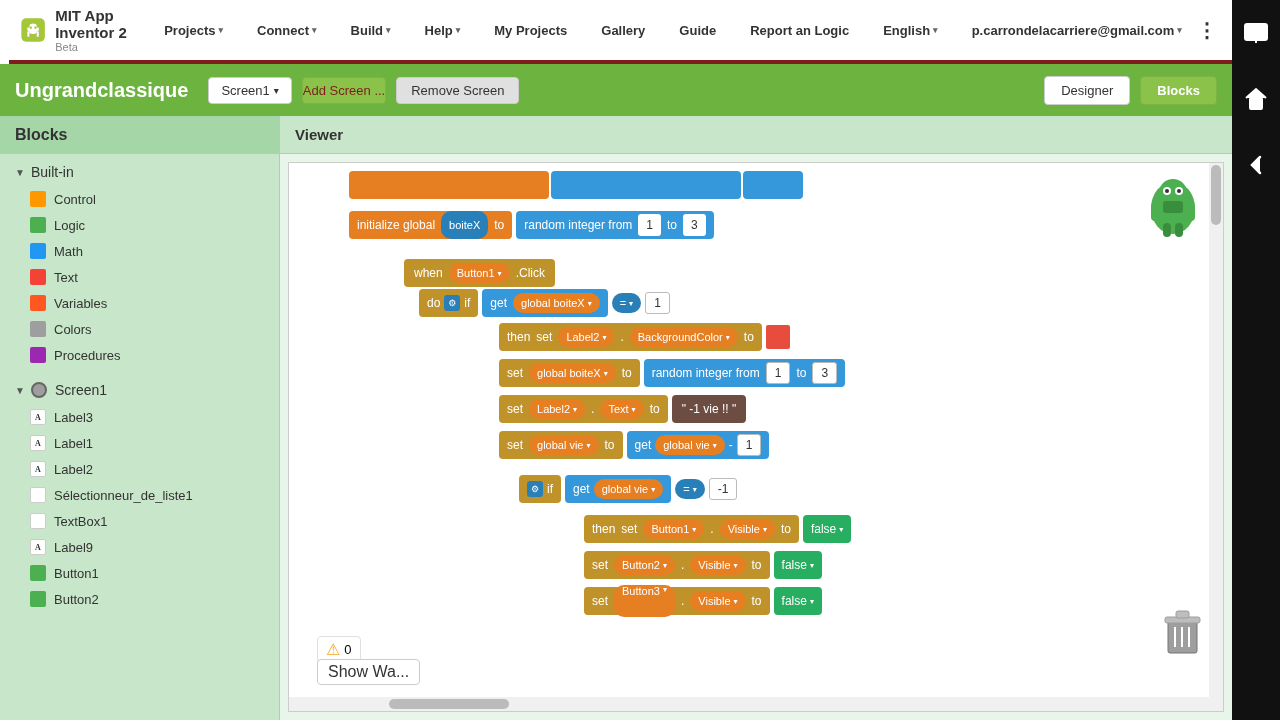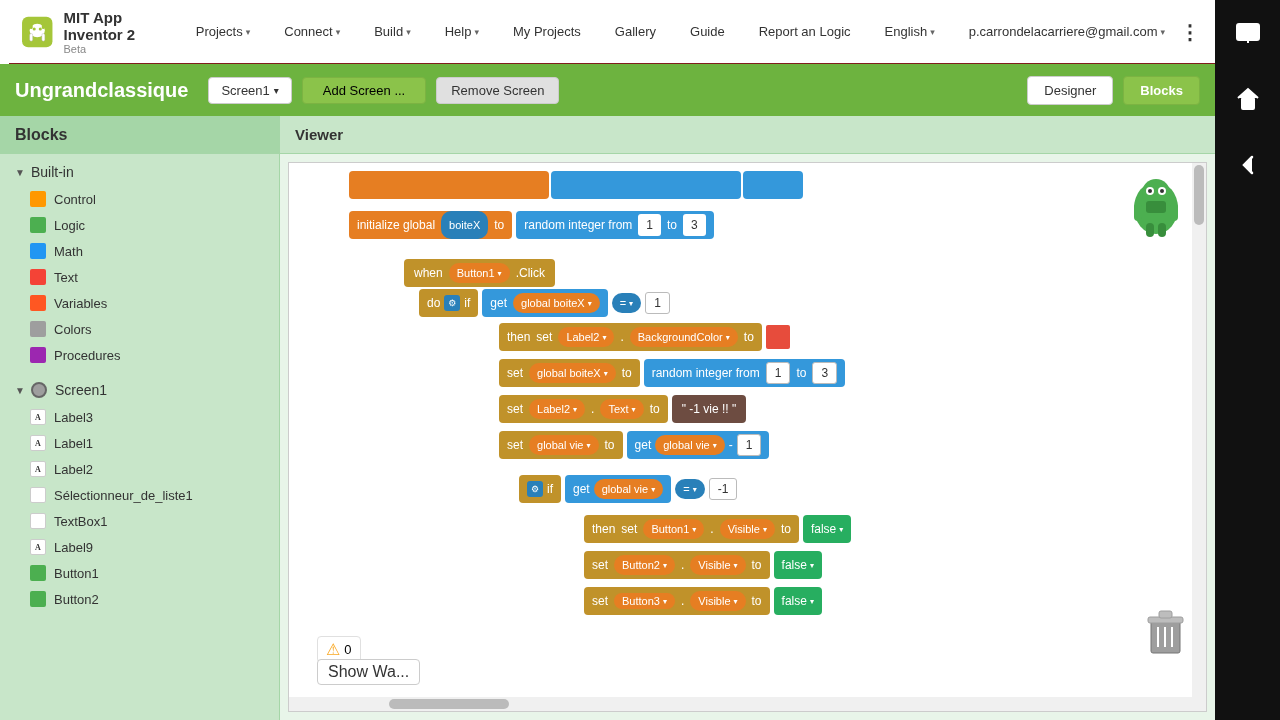--- a/index.html
+++ b/index.html
@@ -8,34 +8,34 @@
     
     .main-content { flex: 1; display: flex; flex-direction: column; background: #fff; }
 
     
     .top-nav {
       background: #fff;
       height: 64px;
       display: flex;
       align-items: center;
       padding: 0 10px;
-      border-bottom: 1px solid #7f1d1d;
+      border-bottom: 4px solid #7f1d1d;
       margin-left: 9px;
     }
     .logo-area {
       display: flex;
       align-items: center;
       margin-right: 20px;
     }
     .logo-icon {
       width: 48px;
       height: 48px;
       margin-right: 8px;
     }
-    .nav-items { display: flex; align-items: center; gap: 14px; flex: 1; }
+    .nav-items { display: flex; align-items: center; gap: 14px; flex: 1; font-weight: bold; }
     .nav-item {
       padding: 8px 10px;
       font-size: 13px;
       color: #333;
       cursor: pointer;
       display: flex;
       align-items: center;
       gap: 3px;
       white-space: nowrap;
     }
@@ -61,24 +61,24 @@
       cursor: pointer;
       display: flex;
       align-items: center;
       gap: 4px;
       color: #333;
     }
     .btn-add-screen {
       background: #8bc34a;
       border: 1px solid #7cb342;
       border-radius: 4px;
-      padding: 5px 20px;
+      padding: 5px 0;
       font-size: 13px;
       cursor: pointer;
-      color: #000000;
+      color: #7f1d1d;
     }
     .btn-remove-screen {
       background: #e0e0e0;
       border: 1px solid #ccc;
       border-radius: 4px;
       padding: 5px 14px;
       font-size: 13px;
       cursor: pointer;
       color: #333;
     }
@@ -622,21 +622,21 @@
             </div>
             <div style="background:#27ae60; border-radius:4px; height:28px; display:flex; align-items:center; padding:0 8px; color:#fff; font-size:12px; gap:3px;">
               <span>false</span>
               <span class="dd-arrow">▾</span>
             </div>
           </div>
 
           <div style="position:absolute; top:424px; left:295px; display:flex; align-items:center; gap:4px;">
             <div style="background:#c0922a; border-radius:4px; height:28px; display:flex; align-items:center; padding:0 8px; color:#fff; font-size:12px; gap:6px;">
               <span>set</span>
-              <span style="background:#e67e22; border-radius:10px; padding:0 8px; font-size:11px; height:16px; display:flex; align-items:center; gap:3px;">
+              <span style="background:#e67e22; border-radius:10px; padding:0 8px; font-size:11px; height:32px; display:flex; gap:3px;">
                 <span>Button3</span>
                 <span class="dd-arrow">▾</span>
               </span>
               <span>.</span>
               <span style="background:#e67e22; border-radius:10px; padding:0 8px; font-size:11px; height:20px; display:flex; align-items:center; gap:3px;">
                 <span>Visible</span>
                 <span class="dd-arrow">▾</span>
               </span>
               <span>to</span>
             </div>

